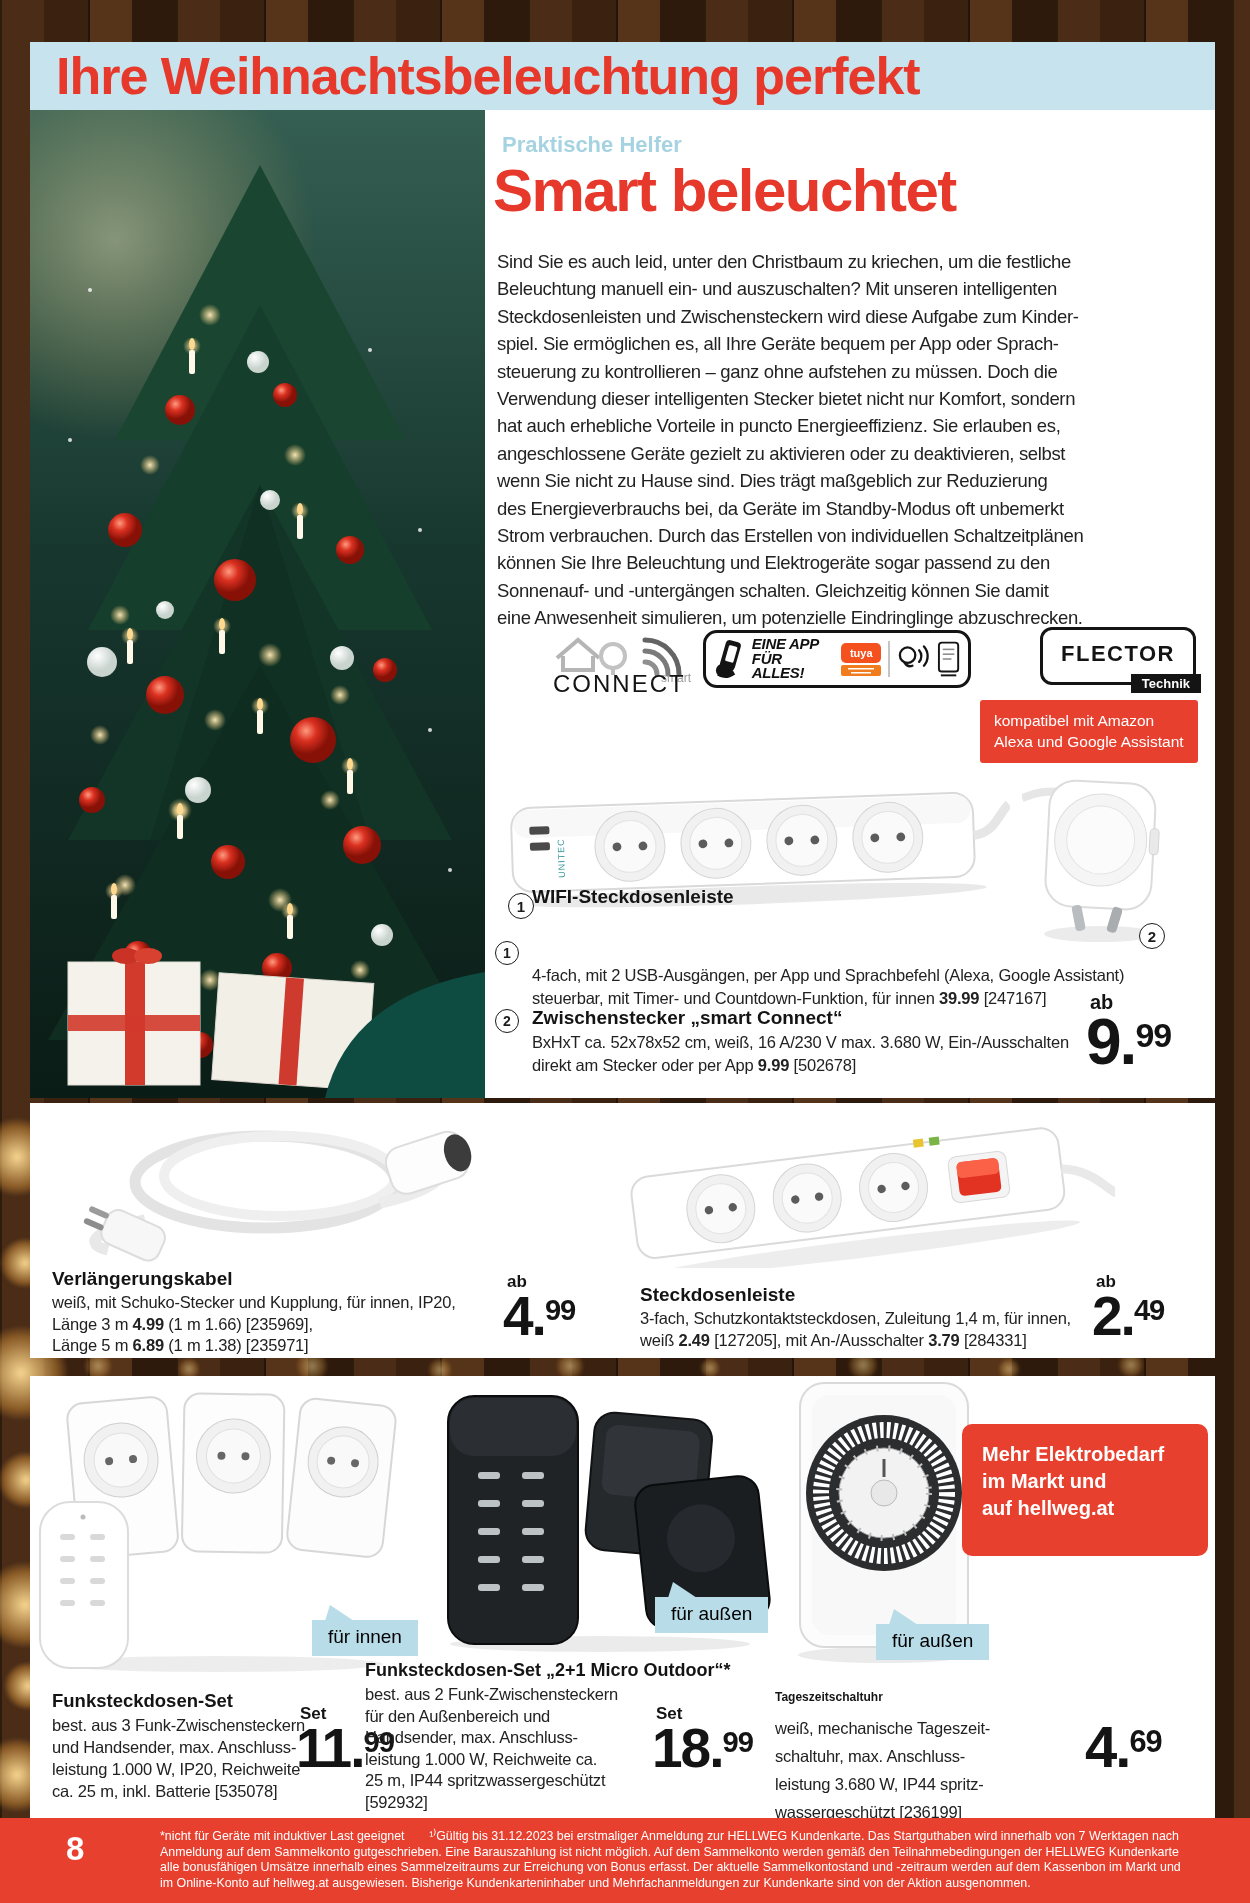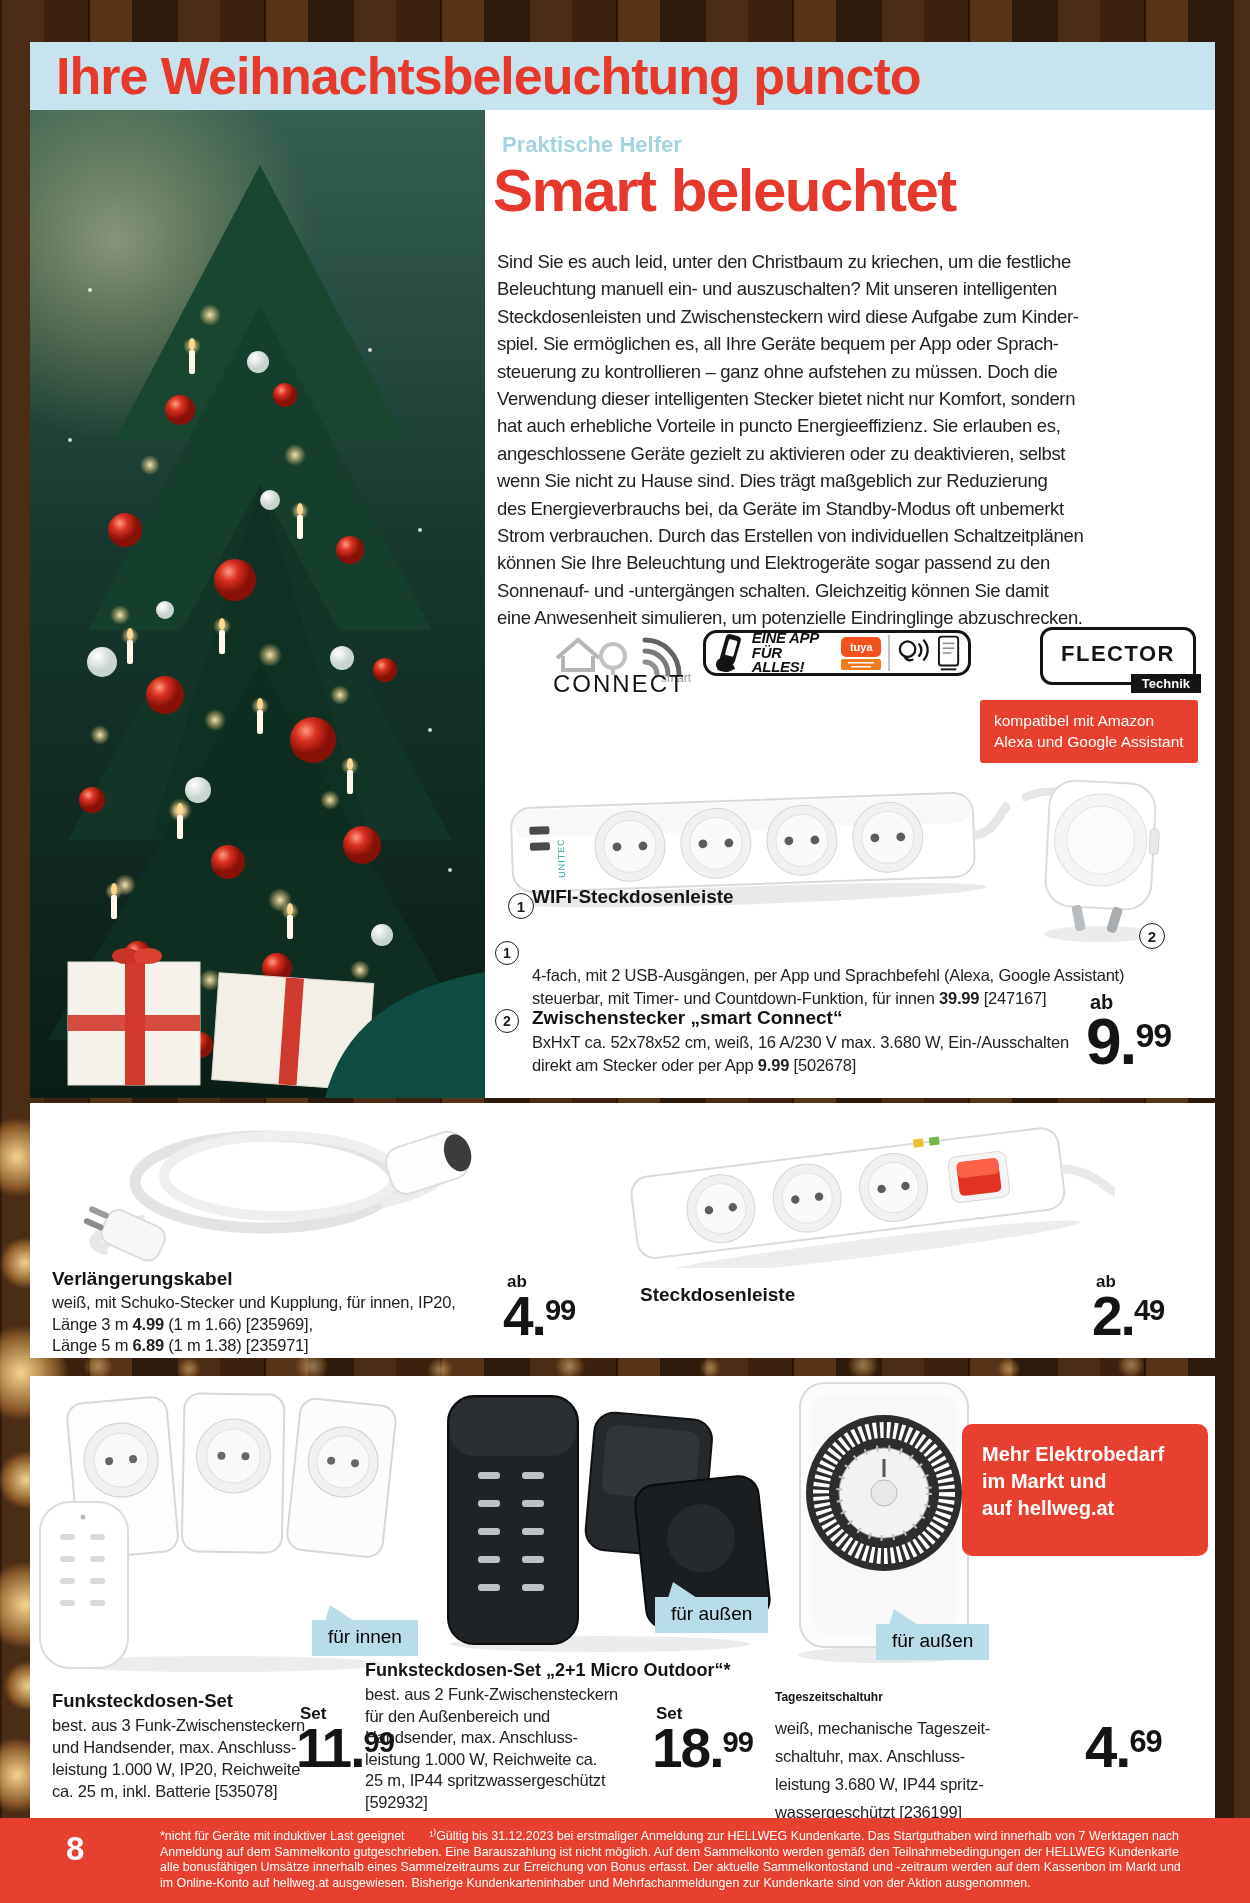--- a/index.html
+++ b/index.html
@@ -19,21 +19,21 @@
               letter-spacing:-1.5px;color:#e6392b;}
   .body-text{position:absolute;left:497px;top:248px;width:660px;font-size:18.5px;
              line-height:27.4px;letter-spacing:-0.35px;color:#222;}
   .pre{white-space:pre-line;}
   .b{font-weight:700;}
 
   
   .sc-logo{position:absolute;left:545px;top:622px;width:170px;height:80px;}
   .sc-connect{position:absolute;left:8px;top:48px;font-size:24px;font-weight:400;
               letter-spacing:2px;color:#141414;}
-  .app-badge{position:absolute;left:703px;top:630px;width:268px;height:46px;background:#fff;
+  .app-badge{position:absolute;left:703px;top:630px;width:268px;height:58px;background:#fff;
              border:3px solid #141414;border-radius:14px;display:flex;align-items:center;
              gap:7px;padding:15px 8px;box-sizing:border-box;}
   .app-text{font-size:15px;line-height:14.5px;font-weight:800;font-style:italic;
             letter-spacing:-0.3px;color:#111;}
   .tuya-col{display:flex;flex-direction:column;gap:2px;align-items:center;}
   .tuya-top{width:40px;height:20px;border-radius:5px;background:#f4511e;color:#fff;
             font-size:11px;font-weight:700;display:flex;align-items:center;justify-content:center;}
   .tuya-bot{width:40px;height:11px;border-radius:2px;background:#f07c1e;
             background-image:linear-gradient(#fff 0 0),linear-gradient(#fff 0 0);
             background-size:26px 1.5px,20px 1.5px;background-position:7px 3px,10px 7px;background-repeat:no-repeat;}
@@ -96,21 +96,21 @@
   <div class="bokeh dim" style="left:178px;top:1358px;width:22px;height:22px;"></div>
   <div class="bokeh dim" style="left:296px;top:1350px;width:32px;height:32px;"></div>
   <div class="bokeh dim" style="left:428px;top:1358px;width:24px;height:24px;"></div>
   <div class="bokeh dim" style="left:556px;top:1352px;width:28px;height:28px;"></div>
   <div class="bokeh dim" style="left:700px;top:1358px;width:20px;height:20px;"></div>
   <div class="bokeh dim" style="left:848px;top:1350px;width:30px;height:30px;"></div>
   <div class="bokeh dim" style="left:998px;top:1358px;width:22px;height:22px;"></div>
   <div class="bokeh dim" style="left:1118px;top:1352px;width:26px;height:26px;"></div>
 
   <div class="band">
-    <h1>Ihre Weihnachtsbeleuchtung puncto</h1>
+    <h1>Ihre Weihnachtsbeleuchtung perfekt</h1>
   </div>
 
   <div class="panel" style="left:30px;top:110px;width:1185px;height:988px;"></div>
 
   <div class="abs" style="left:30px;top:110px;width:455px;height:988px;">
     <svg width="455" height="988" viewBox="0 0 455 988">
       <defs>
         <linearGradient id="pbg" x1="0" y1="0" x2="0" y2="1">
           <stop offset="0" stop-color="#355f52"></stop>
             <stop offset="0.45" stop-color="#17372e"></stop>
@@ -457,20 +457,22 @@
           <rect x="336" y="70" width="58" height="46" rx="8" fill="#f4f4f4" stroke="#d8d8d8"></rect>
           <rect x="344" y="76" width="42" height="34" rx="5" fill="#e23222"></rect>
           <rect x="344" y="76" width="42" height="16" rx="5" fill="#ff6a4e" opacity="0.85"></rect>
         </g>
         <path d="M448 95 C 478 100 488 118 500 126" stroke="#e9e9e9" stroke-width="9" fill="none"></path>
       </g>
     </svg>
   </div>
 
   <div class="abs pname" style="left:640px;top:1284px;">Steckdosenleiste</div>
+  <div class="abs pdesc pre" style="left:640px;top:1308px;line-height:21.5px;"><span>3-fach, Schutzkontaktsteckdosen, Zuleitung 1,4 m, für innen,
+weiß </span><span class="b">2.49</span><span> [127205], mit An-/Ausschalter </span><span class="b">3.79</span><span> [284331]</span></div>
   <div class="price md" style="left:1092px;top:1272px;">
     <span class="pfx">ab</span>
     <span class="big"><span>2.</span><sup class="cents">49</sup></span>
   </div>
 
   <div class="panel" style="left:30px;top:1376px;width:1185px;height:442px;"></div>
 
   <div class="abs" style="left:38px;top:1382px;">
     <svg width="365" height="292" viewBox="0 0 365 292">
       <ellipse cx="180" cy="282" rx="165" ry="8" fill="rgba(0,0,0,0.07)"></ellipse>

